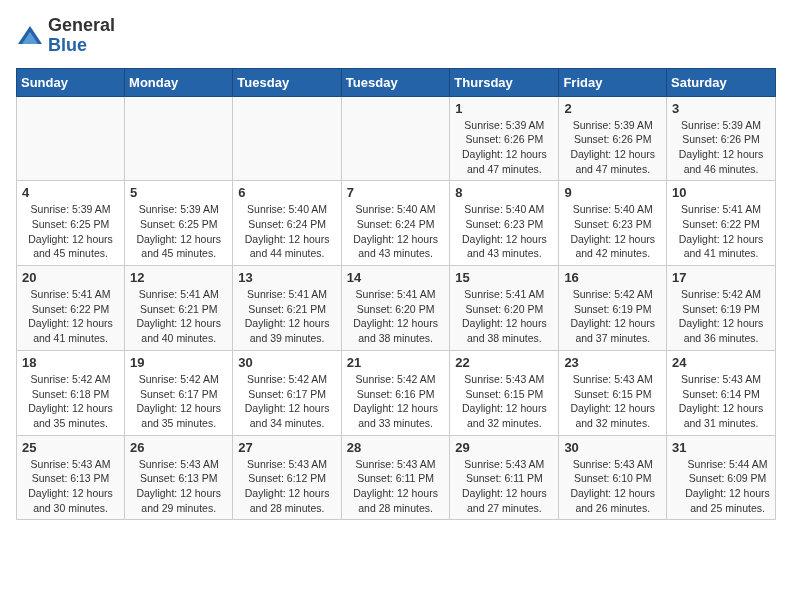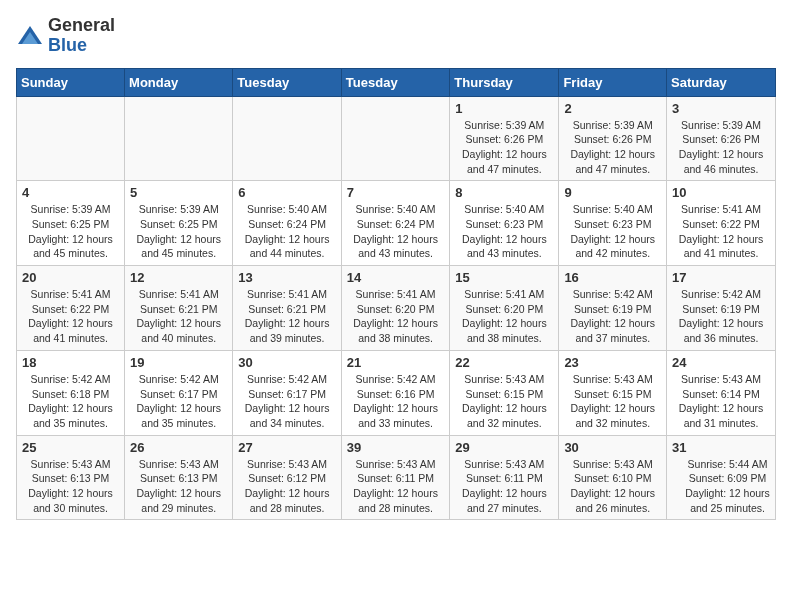--- a/index.html
+++ b/index.html
@@ -316,21 +316,21 @@
 and 29 minutes.</div>
         </td>
         <td>
           <div class="day-number">27</div>
           <div class="day-detail" style="white-space: pre-line;">Sunrise: 5:43 AM
 Sunset: 6:12 PM
 Daylight: 12 hours
 and 28 minutes.</div>
         </td>
         <td>
-          <div class="day-number">39</div>
+          <div class="day-number">28</div>
           <div class="day-detail" style="white-space: pre-line;">Sunrise: 5:43 AM
 Sunset: 6:11 PM
 Daylight: 12 hours
 and 28 minutes.</div>
         </td>
         <td>
           <div class="day-number">29</div>
           <div class="day-detail" style="white-space: pre-line;">Sunrise: 5:43 AM
 Sunset: 6:11 PM
 Daylight: 12 hours

